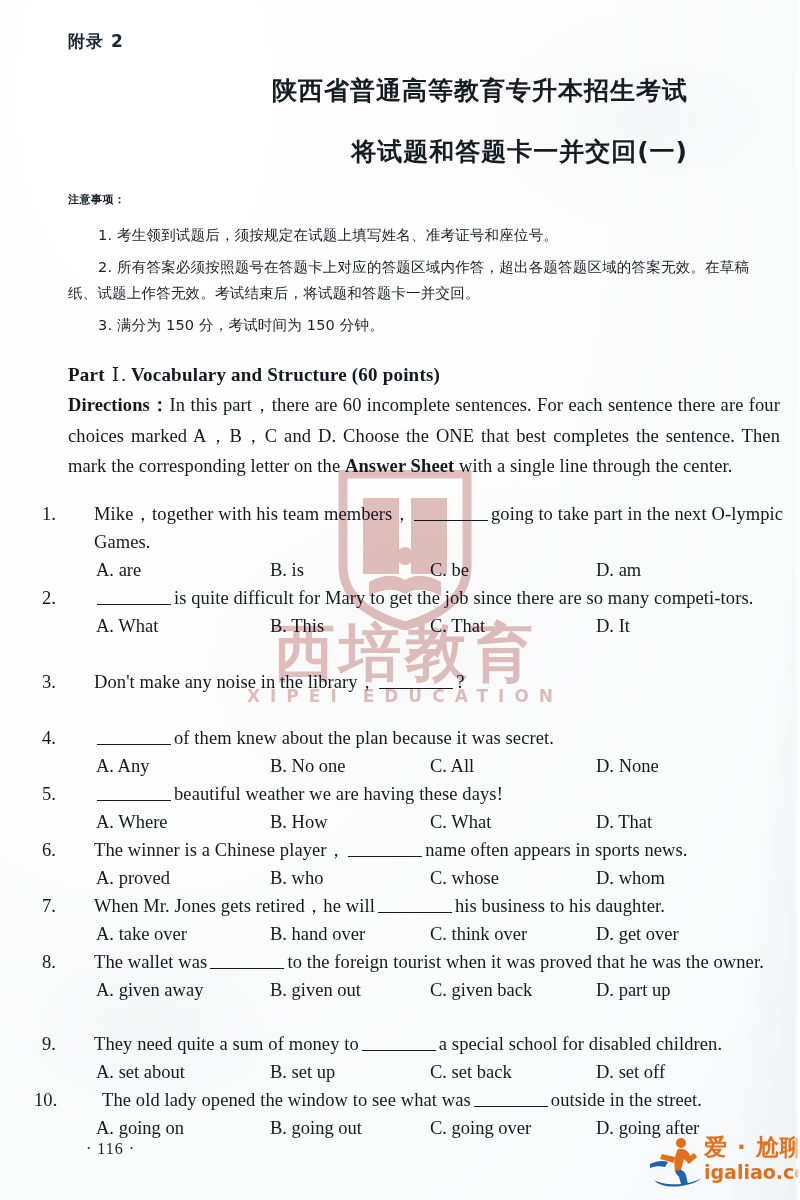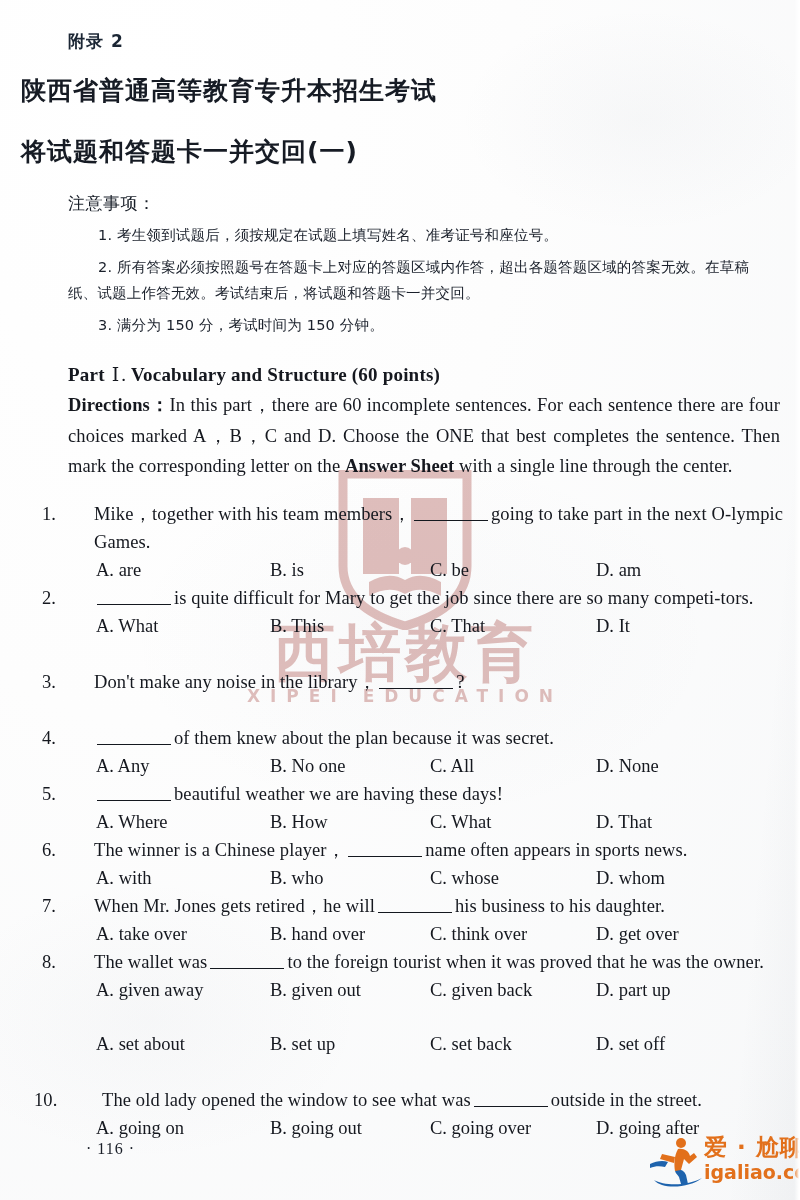--- a/index.html
+++ b/index.html
@@ -100,36 +100,35 @@
     font-family: "DejaVu Sans", "Liberation Sans", sans-serif;
     font-weight: 700;
     font-size: 17px;
     color: #1b2634;
     letter-spacing: 1px;
   }
 
   
   .doc-title {
     left: 0; width: 688px;
-    text-align: left;
+    text-align: right;
     font-family: "DejaVu Sans", "Liberation Sans", sans-serif;
     font-weight: 700;
     color: #161b24;
     letter-spacing: 1px;
-    margin-left: 21px;
   }
   #title-main { top: 74px; font-size: 25px; }
   #title-sub  { top: 135px; font-size: 25px; }
 
   
   #notice-heading {
     left: 68px; top: 192px;
     font-family: "DejaVu Sans", "Liberation Sans", sans-serif;
-    font-weight: 400;
-    font-size: 17px;
+    font-weight: 700;
+    font-size: 11px;
     color: #171d27;
     letter-spacing: .5px;
   }
   .notice-line {
     left: 68px;
     width: 700px;
     font-family: "DejaVu Sans", "Liberation Sans", sans-serif;
     font-size: 14.5px;
     color: #1a202b;
     line-height: 26px;
@@ -332,21 +331,21 @@
           <div class="q-options">
             <span class="opt opt-a"><span class="ltr">A. </span><span>Where</span></span>
             <span class="opt opt-b"><span class="ltr">B. </span><span>How</span></span>
             <span class="opt opt-c"><span class="ltr">C. </span><span>What</span></span>
             <span class="opt opt-d"><span class="ltr">D. </span><span>That</span></span>
           </div>
         </div>
         <div class="abs q-block" style="top: 836px;">
           <div class="q-stem" style="padding-left: 26px; text-indent: -26px;"><span class="q-num">6.</span><span>The winner is a Chinese player，</span><span class="blank"></span><span>name often appears in sports news.</span></div>
           <div class="q-options">
-            <span class="opt opt-a"><span class="ltr">A. </span><span>with</span></span>
+            <span class="opt opt-a"><span class="ltr">A. </span><span>proved</span></span>
             <span class="opt opt-b"><span class="ltr">B. </span><span>who</span></span>
             <span class="opt opt-c"><span class="ltr">C. </span><span>whose</span></span>
             <span class="opt opt-d"><span class="ltr">D. </span><span>whom</span></span>
           </div>
         </div>
         <div class="abs q-block" style="top: 892px;">
           <div class="q-stem" style="padding-left: 26px; text-indent: -26px;"><span class="q-num">7.</span><span>When Mr. Jones gets retired，he will</span><span class="blank"></span><span>his business to his daughter.</span></div>
           <div class="q-options">
             <span class="opt opt-a"><span class="ltr">A. </span><span>take over</span></span>
             <span class="opt opt-b"><span class="ltr">B. </span><span>hand over</span></span>
@@ -357,20 +356,21 @@
         <div class="abs q-block" style="top: 948px;">
           <div class="q-stem" style="padding-left: 26px; text-indent: -26px;"><span class="q-num">8.</span><span>The wallet was</span><span class="blank"></span><span>to the foreign tourist when it was proved that he was the owner.</span></div>
           <div class="q-options">
             <span class="opt opt-a"><span class="ltr">A. </span><span>given away</span></span>
             <span class="opt opt-b"><span class="ltr">B. </span><span>given out</span></span>
             <span class="opt opt-c"><span class="ltr">C. </span><span>given back</span></span>
             <span class="opt opt-d"><span class="ltr">D. </span><span>part up</span></span>
           </div>
         </div>
         <div class="abs q-block" style="top: 1030px;">
+          <div class="q-stem" style="padding-left: 26px; text-indent: -26px;"><span class="q-num">9.</span><span>They need quite a sum of money to</span><span class="blank"></span><span>a special school for disabled children.</span></div>
           <div class="q-options">
             <span class="opt opt-a"><span class="ltr">A. </span><span>set about</span></span>
             <span class="opt opt-b"><span class="ltr">B. </span><span>set up</span></span>
             <span class="opt opt-c"><span class="ltr">C. </span><span>set back</span></span>
             <span class="opt opt-d"><span class="ltr">D. </span><span>set off</span></span>
           </div>
         </div>
         <div class="abs q-block" style="top: 1086px;">
           <div class="q-stem" style="padding-left: 34px; text-indent: -34px;"><span class="q-num wide">10.</span><span>The old lady opened the window to see what was</span><span class="blank"></span><span>outside in the street.</span></div>
           <div class="q-options">

